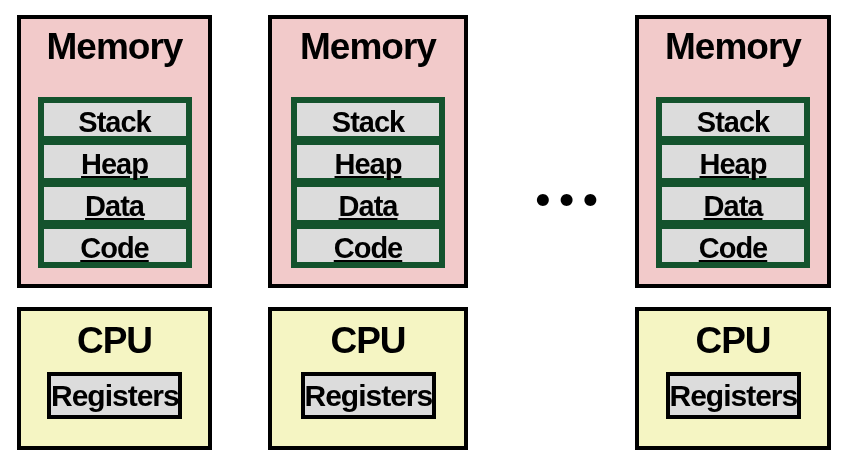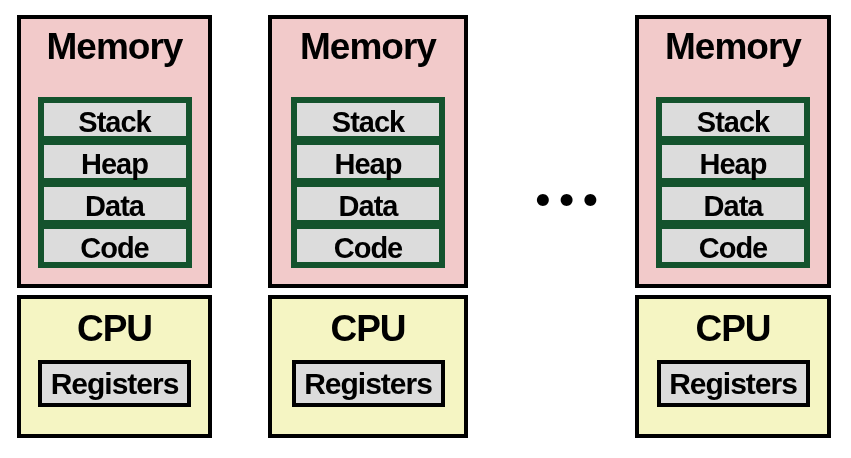--- a/index.html
+++ b/index.html
@@ -47,35 +47,35 @@
   .segment {
     box-sizing: border-box;
     height: 45px;
     border: 6px solid #14532d;
     background: #dcdcdc;
     font-size: 29px;
     line-height: 39px;
     text-align: center;
     letter-spacing: -1px;
   }
-  .segment + .segment { margin-top: -3px; }
+  .segment + .segment { margin-top: -3px; text-decoration: underline; }
 
   .cpu-box {
     box-sizing: border-box;
     width: 100%;
     height: 143px;
-    margin-top: 7px;
+    margin-top: 19px;
     background: #f5f5c3;
     border: 4px solid #000000;
   }
   .cpu-title { margin: 8px 0 0 0; }
 
   .registers-box {
     box-sizing: border-box;
-    width: 153px;
+    width: 135px;
     height: 47px;
     margin: 9px auto 0 auto;
     border: 4px solid #000000;
     background: #dcdcdc;
     font-size: 30px;
     line-height: 39px;
     text-align: center;
     letter-spacing: -1px;
   }
 

